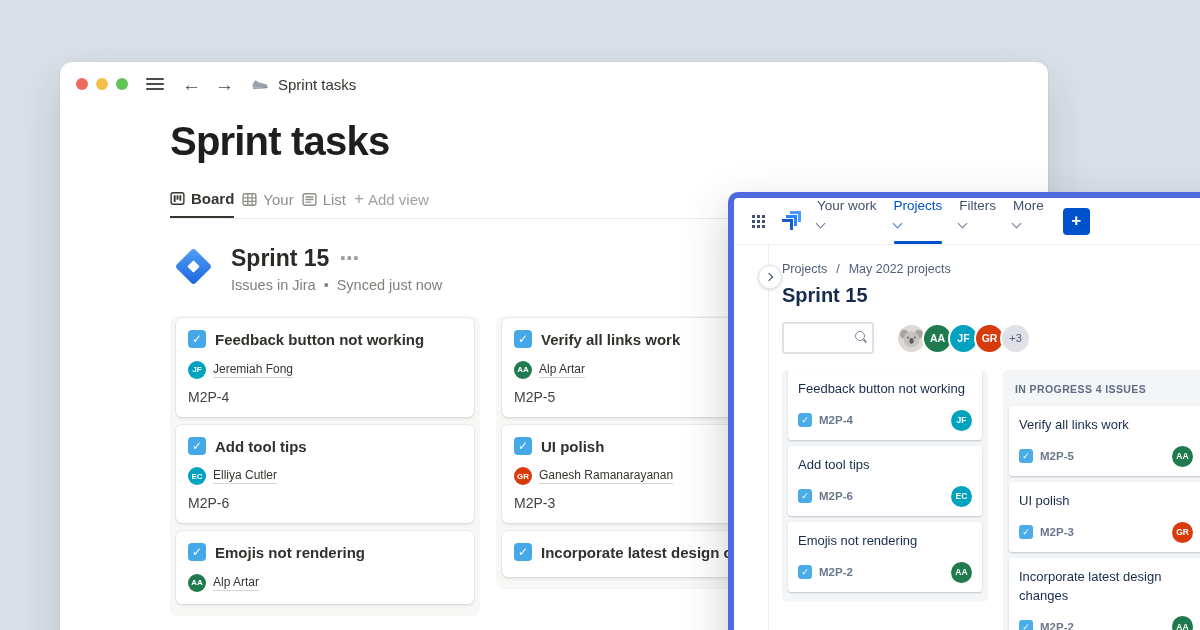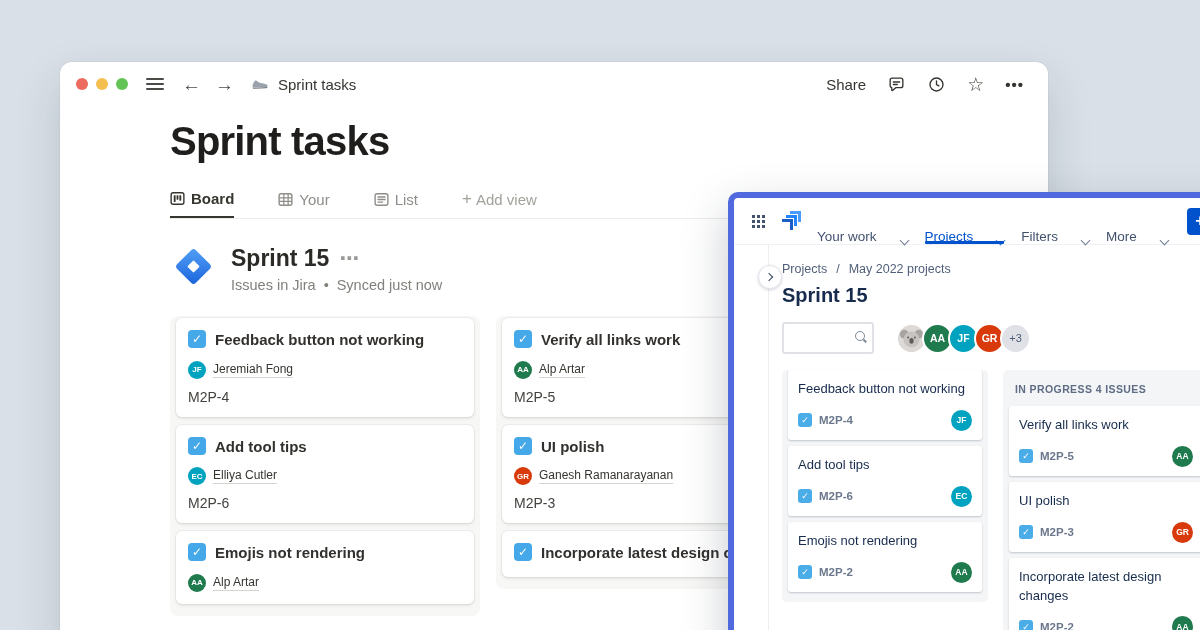--- a/index.html
+++ b/index.html
@@ -23,21 +23,21 @@
   .hamburger span{height:2px;background:#4d4b48;border-radius:1px;}
   .navarrow{font-size:19px;color:#4d4b48;margin-right:14px;line-height:1;cursor:pointer;}
   .doc-emoji{margin:0 8px 0 2px;display:flex;align-items:center;}
   .ntb-title{font-size:15px;color:#37352f;font-weight:500;}
   .ntb-right{margin-left:auto;display:flex;align-items:center;gap:21px;}
   .share{font-size:15px;color:#37352f;cursor:pointer;}
   .tbicon{display:flex;align-items:center;cursor:pointer;}
   .ellipsis{font-size:15px;color:#37352f;letter-spacing:1px;font-weight:700;cursor:pointer;}
   .ncontent{padding-left:110px;}
   .npagetitle{font-size:40px;font-weight:700;color:#1f1e1c;letter-spacing:-.8px;margin-top:13px;}
-  .tabbar{margin-top:25px;display:flex;align-items:center;gap:44px;border-bottom:1px solid #ecebe9;padding-bottom:0;margin-right:24px;}
+  .tabbar{margin-top:25px;display:flex;align-items:center;gap:8px;border-bottom:1px solid #ecebe9;padding-bottom:0;margin-right:24px;}
   .tab{display:flex;align-items:center;gap:6px;font-size:15px;color:#8f8d88;padding-bottom:9px;cursor:pointer;}
   .tab.active{color:#37352f;font-weight:600;border-bottom:2px solid #37352f;margin-bottom:-1px;}
   .addview{display:flex;align-items:center;gap:4px;font-size:15px;color:#a3a19b;padding-bottom:9px;cursor:pointer;}
   .addview .plus{font-size:17px;}
   .sprinthead{margin-top:24px;display:flex;align-items:center;gap:14px;}
   .sprint-text .t{display:flex;align-items:center;gap:10px;font-size:23px;font-weight:700;color:#2b2a27;}
   .sprint-text .dots{color:#9b9a97;font-size:20px;letter-spacing:1px;cursor:pointer;}
   .sprint-text .sub{margin-top:5px;font-size:14.5px;color:#82807b;display:flex;gap:8px;align-items:center;}
   .nboard{margin-top:22px;display:flex;gap:16px;align-items:flex-start;}
   .n-col{width:302px;background:#f7f7f5;border-radius:8px;padding:2px 4px 4px;}
@@ -60,21 +60,21 @@
   }
   .jnav{height:46px;display:flex;align-items:center;gap:17px;padding:0 14px;border-bottom:1px solid #f0f1f4;}
   .gridicon{width:3px;height:3px;background:#42526e;margin:0 6px 0 4px;
     box-shadow:5px 0 #42526e,10px 0 #42526e,0 5px #42526e,5px 5px #42526e,10px 5px #42526e,0 10px #42526e,5px 10px #42526e,10px 10px #42526e;
     transform:translateY(-5px);cursor:pointer;}
   .jlogo{position:relative;width:18px;height:18px;margin-left:4px;}
   .jlogo i{position:absolute;width:8px;height:8px;border-top:3px solid;border-right:3px solid;}
   .jlogo i:nth-child(1){left:0;top:7px;border-color:#1b5cc7;}
   .jlogo i:nth-child(2){left:4px;top:3px;border-color:#2684ff;}
   .jlogo i:nth-child(3){left:8px;top:-1px;border-color:#4c9aff;}
-  .jnav-item{display:flex;align-items:flex-end;gap:24px;font-size:13.5px;font-weight:500;color:#42526e;height:100%;position:relative;cursor:pointer;}
+  .jnav-item{display:flex;align-items:flex-start;gap:10px;font-size:13.5px;font-weight:500;color:#42526e;height:100%;position:relative;cursor:pointer;flex-direction:column;}
   .jnav-item.active{color:#0052cc;}
   .jnav-item.active::after{content:"";position:absolute;left:0;right:0;bottom:0;height:3px;background:#0052cc;border-radius:1px;}
   .jchev{width:6px;height:6px;border-right:1.6px solid currentColor;border-bottom:1.6px solid currentColor;transform:rotate(45deg);margin-top:-3px;opacity:.75;}
   .jplus{width:27px;height:27px;border-radius:4px;background:#0052cc;color:#fff;font-size:17px;font-weight:600;display:flex;align-items:center;justify-content:center;margin-left:2px;cursor:pointer;}
   .jbody{position:relative;height:514px;}
   .jrail{position:absolute;left:34px;top:0;bottom:0;width:1px;background:#edeef2;}
   .jrail-btn{position:absolute;left:24px;top:20px;width:22px;height:22px;border-radius:50%;background:#fff;border:1px solid #e3e5ea;box-shadow:0 1px 3px rgba(9,30,66,.18);display:flex;align-items:center;justify-content:center;cursor:pointer;}
   .jrail-btn i{width:5px;height:5px;border-right:1.7px solid #344563;border-top:1.7px solid #344563;transform:rotate(45deg);margin-left:-2px;}
   .jcontent{margin-left:48px;padding:17px 14px 0 0;}
   .jbreadcrumb{display:flex;gap:9px;font-size:12.5px;color:#505f79;}
@@ -116,37 +116,20 @@
     <span class="navarrow">←</span>
     <span class="navarrow">→</span>
     <span class="doc-emoji">
       <svg width="20" height="20" viewBox="0 0 24 24">
           <path fill="#9aa2ab" d="M3 15c0-3 2-6.5 4-7.5L9 9c1.5 1 4 1.8 6 2.2l5 1.3c1.5.5 1.5 2.5 0 3L4.5 16.5C3.6 16.5 3 16 3 15Z"></path>
           <path fill="#6d747c" d="M3.2 16.8 21 15.6c0 .8-.6 1.4-1.5 1.4L4.5 17.8c-.7 0-1.2-.4-1.3-1Z"></path>
           <path fill="#fff" d="m9.5 9.6 1-1.4.9.5-1 1.4zm2.3 1 1-1.4.9.5-1 1.4z"></path>
         </svg>
     </span>
     <span class="ntb-title">Sprint tasks</span>
-    <div class="ntb-right">
-      <span class="share">Share</span>
-      <span class="tbicon">
-        <svg width="19" height="19" viewBox="0 0 24 24" fill="none" stroke="#37352f" stroke-width="1.7" stroke-linecap="round" stroke-linejoin="round">
-            <path d="M4 6.5A2.5 2.5 0 0 1 6.5 4h11A2.5 2.5 0 0 1 20 6.5v7a2.5 2.5 0 0 1-2.5 2.5H11l-3.6 3.4c-.5.5-1.4.1-1.4-.6V16A2.5 2.5 0 0 1 4 13.5Z"></path>
-            <path d="M8 8.8h8M8 12h5"></path>
-          </svg>
-      </span>
-      <span class="tbicon">
-        <svg width="19" height="19" viewBox="0 0 24 24" fill="none" stroke="#37352f" stroke-width="1.7" stroke-linecap="round">
-            <circle cx="12" cy="12" r="8.2"></circle>
-            <path d="M12 7.6V12l3 1.8"></path>
-          </svg>
-      </span>
-      <span class="tbicon" style="font-size:19px;color:#37352f;">☆</span>
-      <span class="ellipsis">•••</span>
-    </div>
   </div>
 
   <div class="ncontent">
     <div class="npagetitle">Sprint tasks</div>
 
     <div class="tabbar">
       <div class="tab active">
         <svg width="15" height="15" viewBox="0 0 16 16">
             <rect x="1.2" y="1.8" width="13.6" height="12.4" rx="2.2" fill="none" stroke="#37352f" stroke-width="1.5"></rect>
             <rect x="4" y="4.4" width="2" height="7.2" rx=".5" fill="#37352f"></rect>

